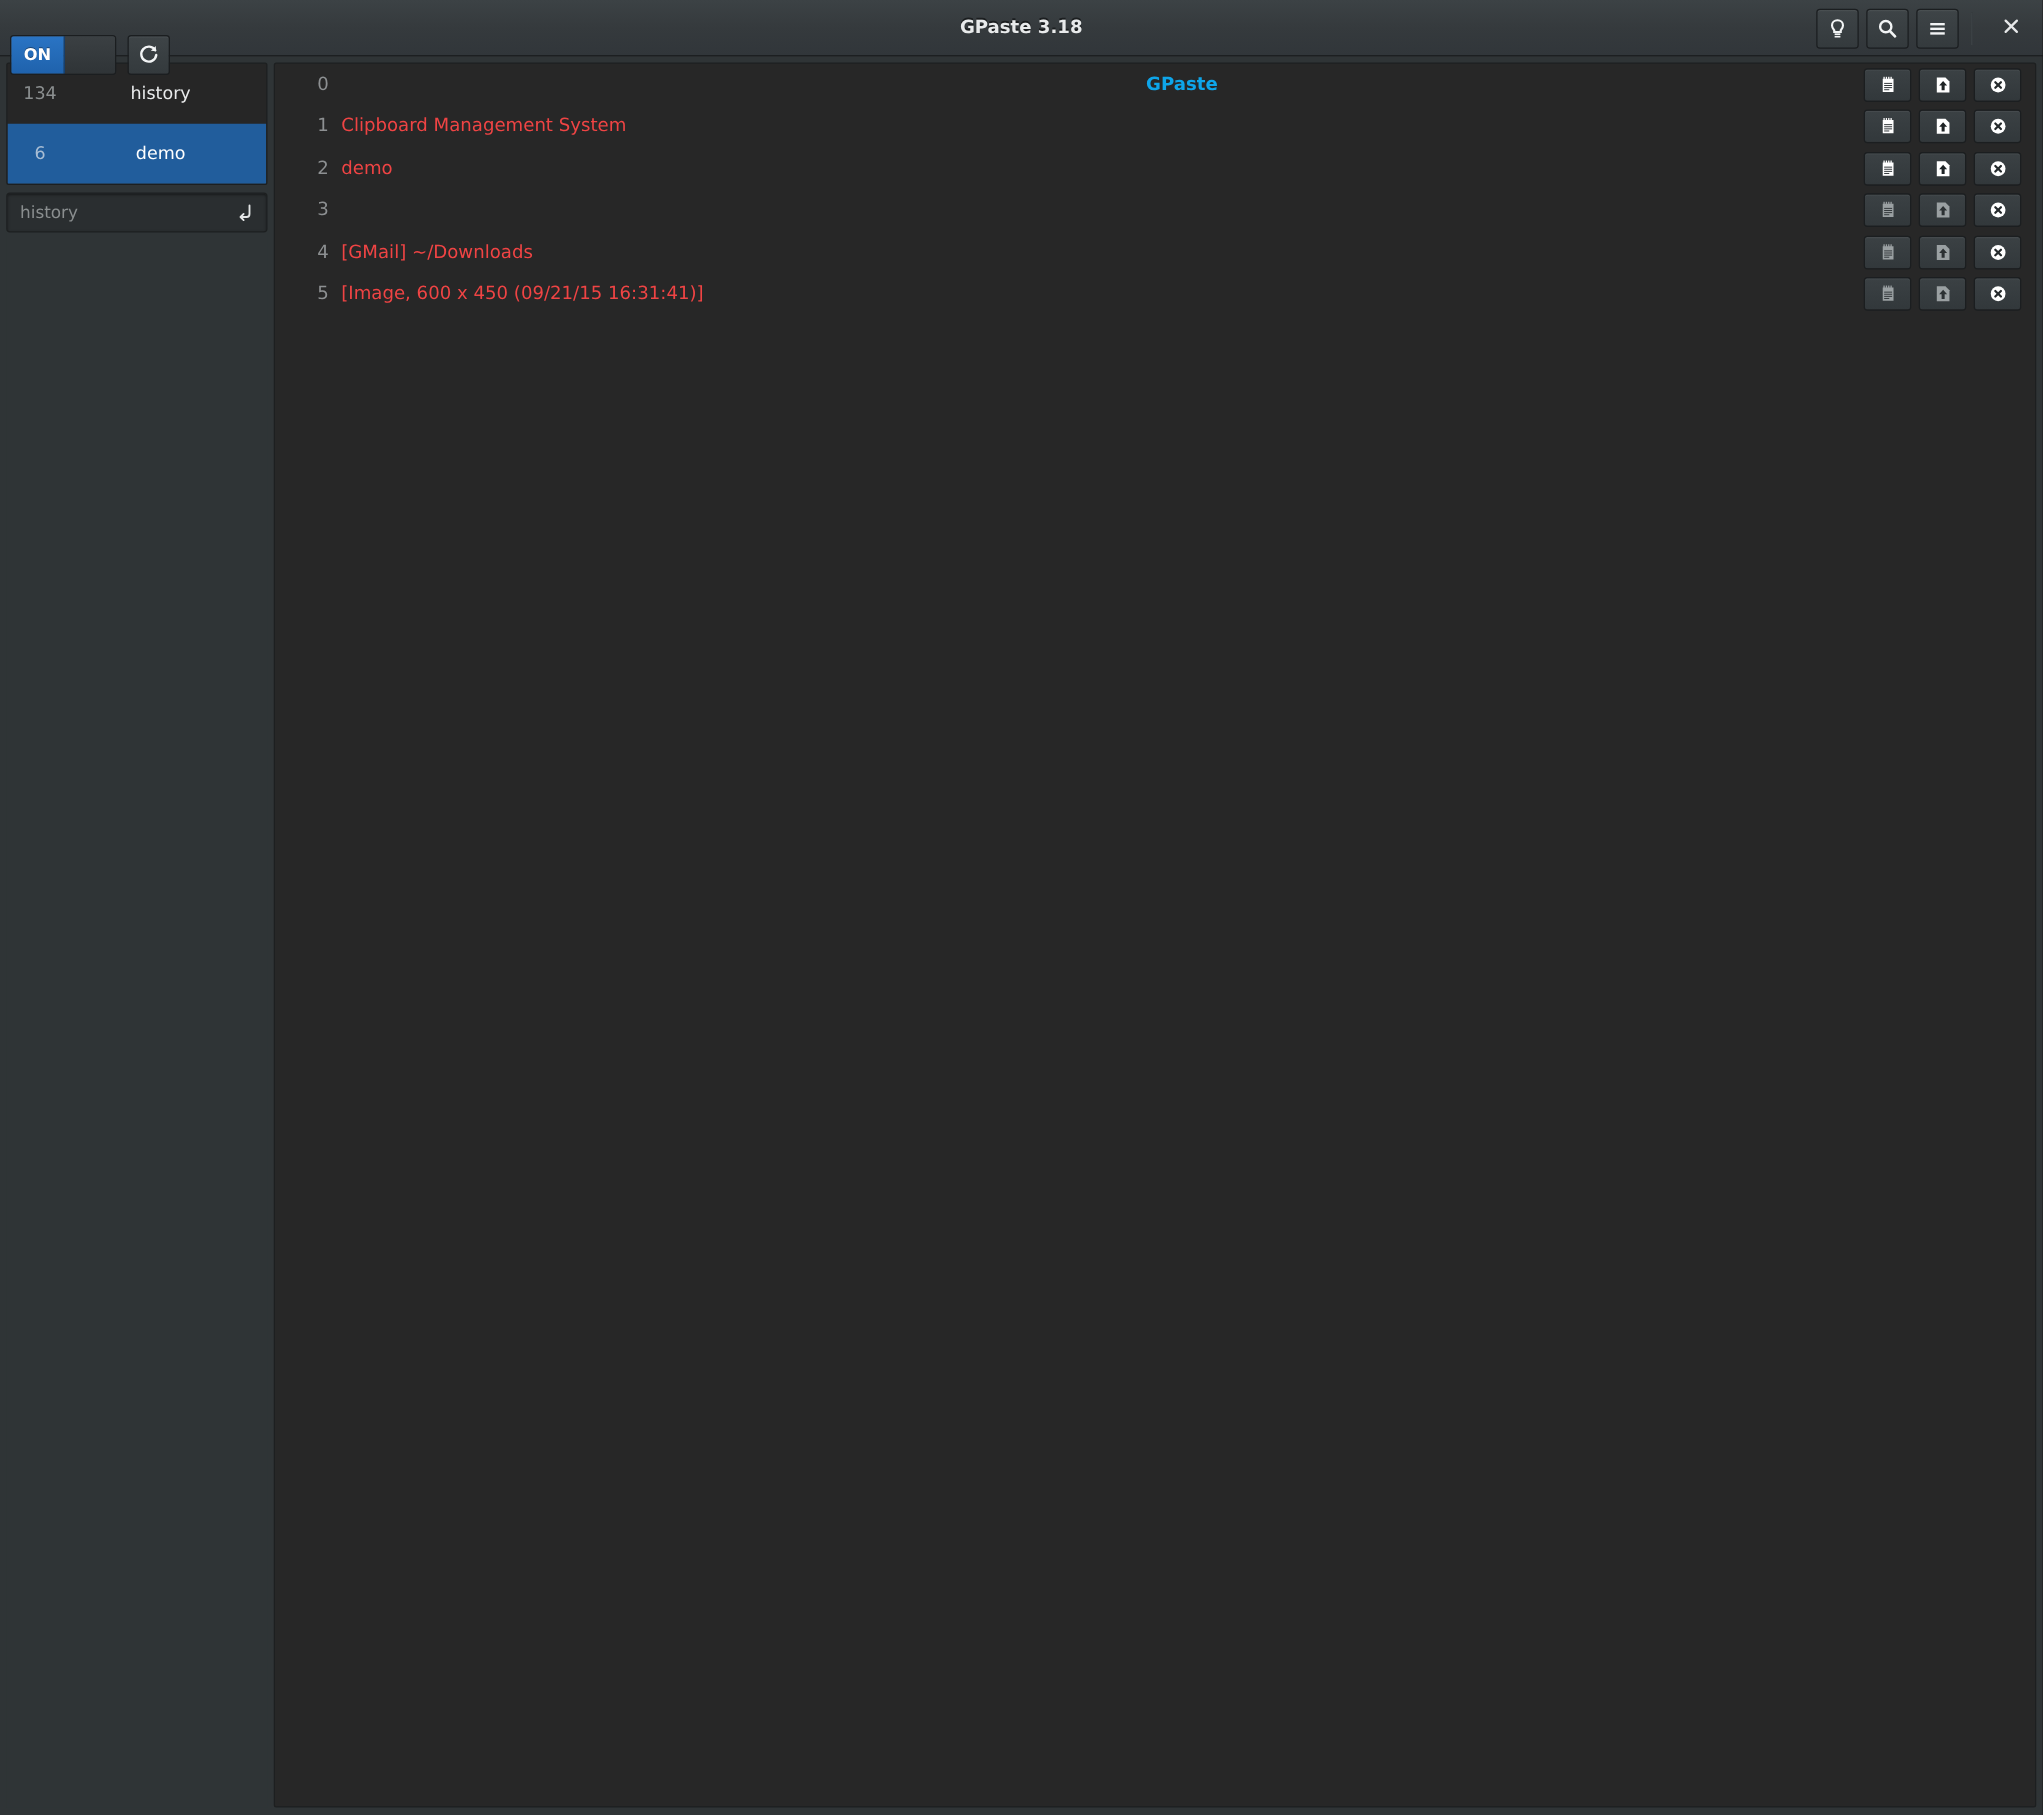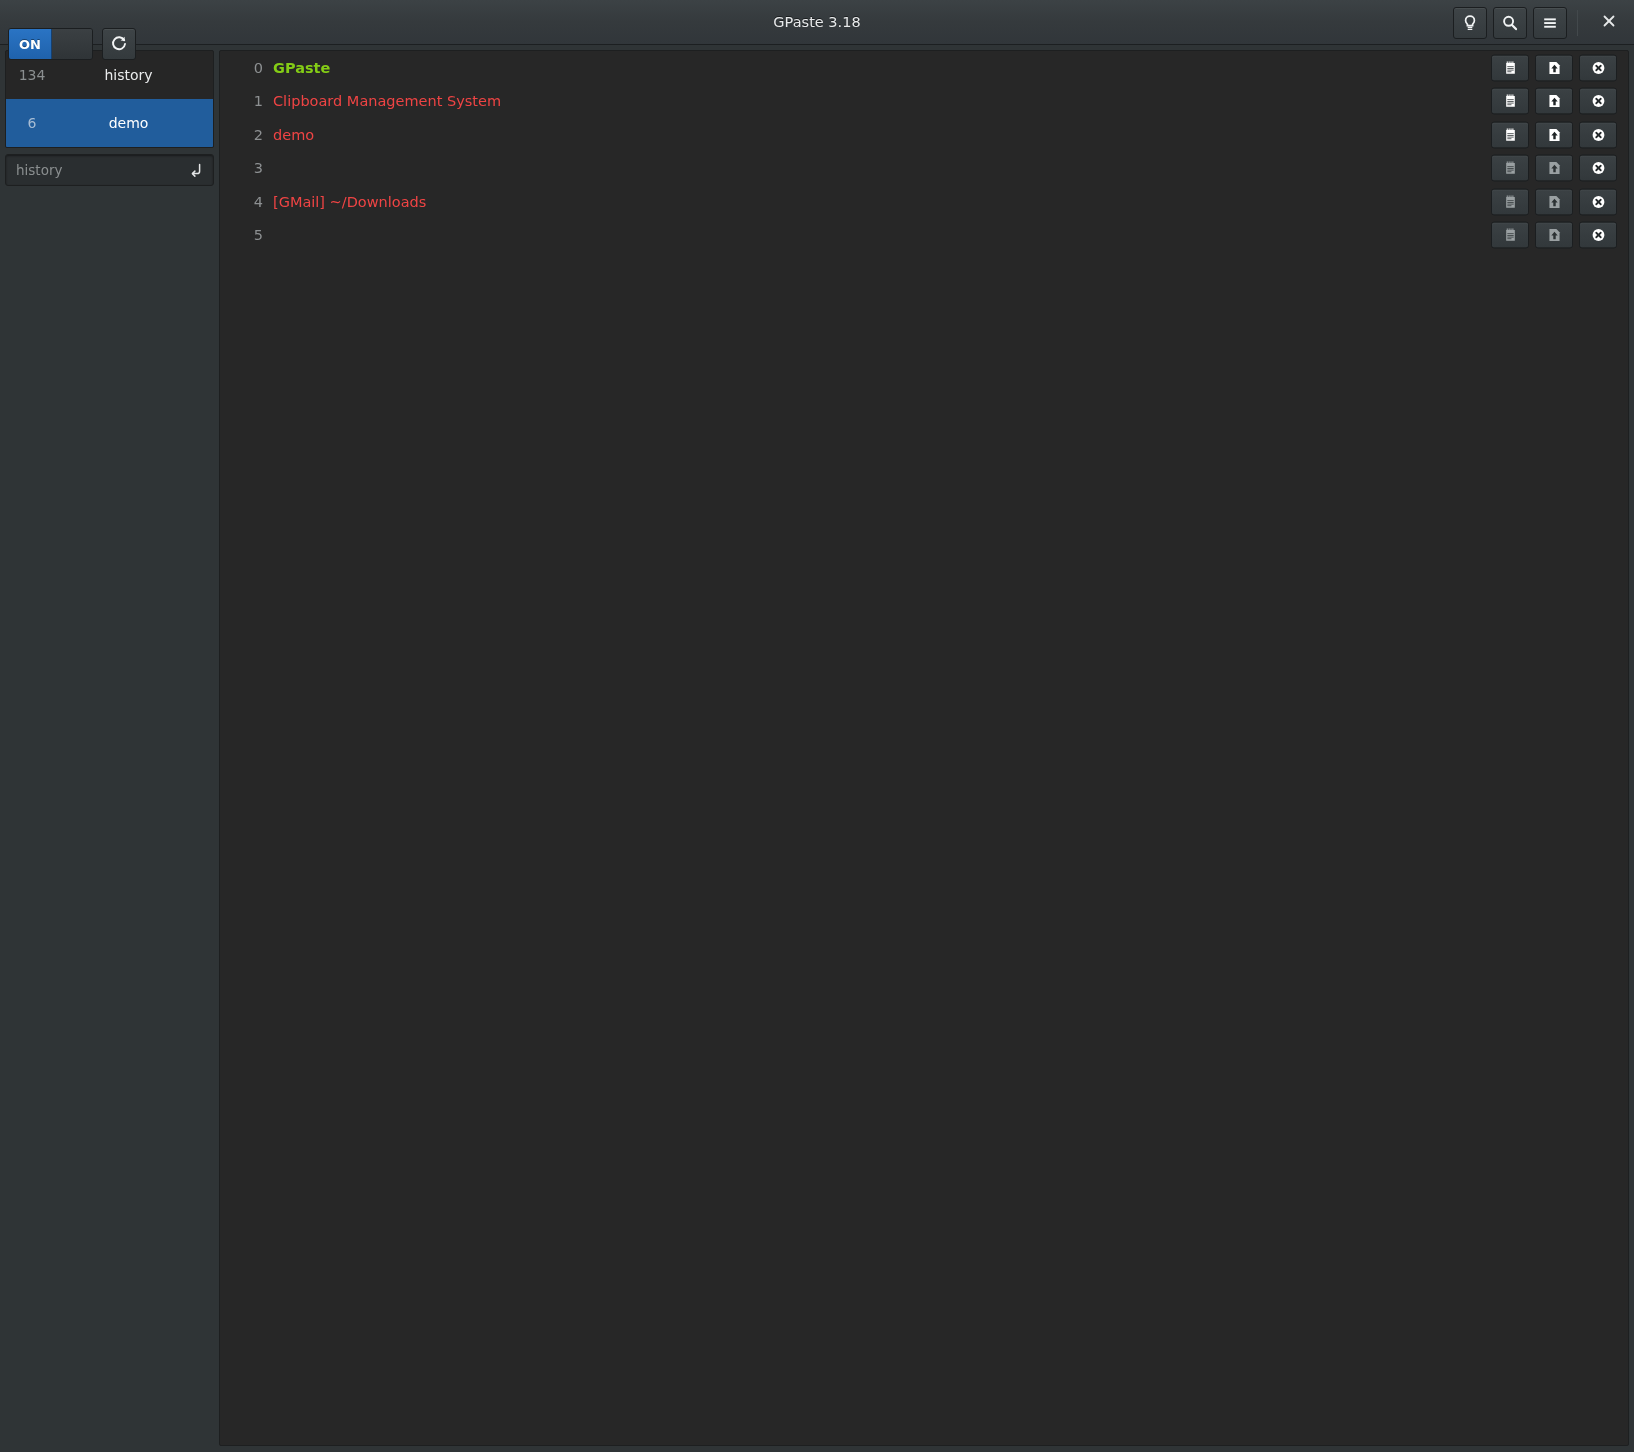--- a/index.html
+++ b/index.html
@@ -76,21 +76,21 @@
   .hdr-btn svg { display: block; }
 
   #title {
     position: absolute;
     left: 0; right: 0; top: 0;
     height: 45px;
     line-height: 45px;
     text-align: center;
     color: #e8eaeb;
     font-size: 14.5px;
-    font-weight: normal;
+    font-weight: bold;
     pointer-events: none;
     text-shadow: 0 -1px 0 rgba(0,0,0,0.5);
   }
 
   .close-btn {
     width: 34px; height: 34px;
     display: flex; align-items: center; justify-content: center;
     margin-left: 8px;
     cursor: pointer;
     border-radius: 3px;
@@ -215,21 +215,21 @@
   }
   .item-label {
     margin-left: 10px;
     color: #ef4444;
     font-size: 14.5px;
     white-space: nowrap;
     overflow: hidden;
     text-overflow: ellipsis;
     flex: 1;
   }
-  .item-row.current .item-label { font-weight: bold; color: #84cc16; }
+  .item-row.current .item-label { font-weight: bold; color: #0ea5e9; text-align: center; }
 
   .row-actions {
     position: absolute;
     right: 11px;
     top: 50%;
     transform: translateY(-50%);
     display: flex;
     gap: 6px;
   }
   .act-btn {
@@ -538,20 +538,21 @@
                 <line x1="5.6" y1="5.6" x2="10.4" y2="10.4" stroke="#262b2d" stroke-width="1.9" stroke-linecap="round"></line>
                 <line x1="10.4" y1="5.6" x2="5.6" y2="10.4" stroke="#262b2d" stroke-width="1.9" stroke-linecap="round"></line>
               </svg>
             </span>
           </span>
         </span>
       </div>
 
       <div class="item-row">
         <span class="item-index">5</span>
+        <span class="item-label">[Image, 600 x 450 (09/21/15 16:31:41)]</span>
         <span class="row-actions">
           <span class="act-btn disabled">
             <span>
               <svg width="15" height="15" viewBox="0 0 16 16">
                 <path d="M3.4 2.6 L12.6 2.6 L12.6 14 L3.4 14 Z" fill="#9aa0a2"></path>
                 <rect x="4.0" y="1.0" width="1.1" height="2.4" fill="#9aa0a2"></rect>
                 <rect x="6.0" y="1.0" width="1.1" height="2.4" fill="#9aa0a2"></rect>
                 <rect x="8.0" y="1.0" width="1.1" height="2.4" fill="#9aa0a2"></rect>
                 <rect x="10.0" y="1.0" width="1.1" height="2.4" fill="#9aa0a2"></rect>
                 <rect x="4.6" y="6.2" width="6.8" height="0.85" fill="#34393c"></rect>

